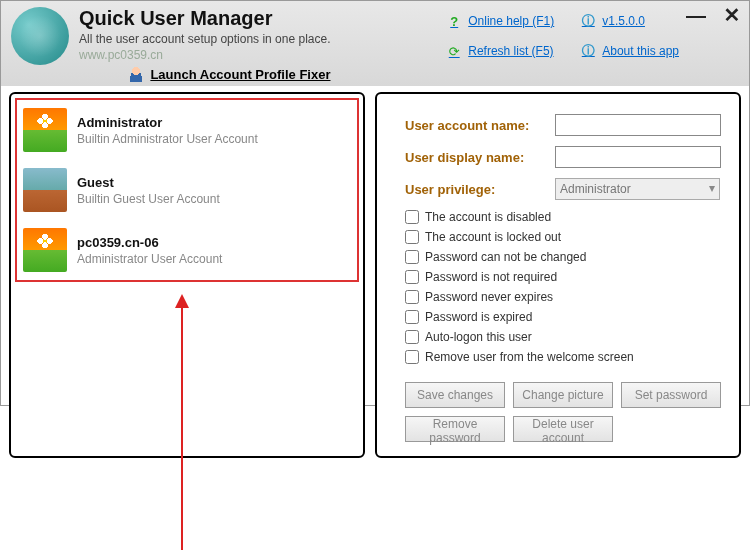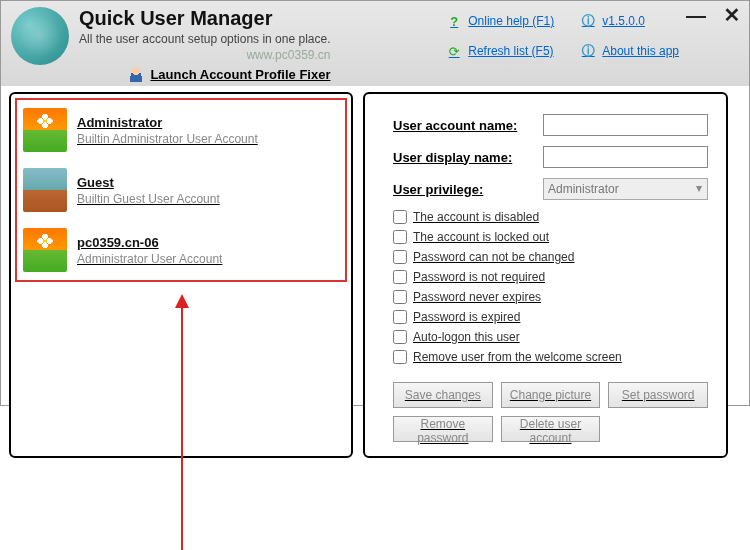--- a/index.html
+++ b/index.html
@@ -5,45 +5,45 @@
     * { box-sizing: border-box; margin: 0; padding: 0; }
     body { font-family: "Segoe UI", Tahoma, sans-serif; font-size: 12px; background: #fff; width: 750px; height: 550px; overflow: hidden; position: relative; }
     .window { width: 750px; height: 406px; border: 1px solid #999; background: #fff; display: flex; flex-direction: column; }
     .header { background: linear-gradient(to bottom, #e8e8e8, #d8d8d8); padding: 6px 10px 4px 10px; display: flex; align-items: flex-start; position: relative; }
     .header-left { display: flex; align-items: flex-start; gap: 10px; flex: 1; }
     .app-icon { width: 58px; height: 58px; background: radial-gradient(circle at 30% 30%, #7cc, #288); border-radius: 50%; position: relative; flex-shrink: 0; }
     .app-icon::after { content: ""; position: absolute; inset: 8px; background: radial-gradient(circle, #fff3 0%, transparent 70%); border-radius: 50%; }
     .titles { display: flex; flex-direction: column; }
     .app-title { font-size: 20px; font-weight: bold; color: #111; }
     .app-subtitle { font-size: 12px; color: #444; margin-top: 2px; }
-    .watermark { font-size: 12px; color: #9a9; margin-top: 2px; text-align: right; }
+    .watermark { font-size: 12px; color: #9a9; margin-top: 2px; }
     .launch-link { display: flex; align-items: center; gap: 6px; margin-top: 4px; font-size: 13px; justify-content: flex-end; }
     .launch-link span { color: #000; text-decoration: underline; font-weight: bold; }
     .header-links { display: grid; grid-template-columns: auto auto; row-gap: 14px; column-gap: 26px; margin-right: 60px; margin-top: 6px; }
     .hlink { display: flex; align-items: center; gap: 6px; color: #0066cc; text-decoration: underline; font-size: 12px; white-space: nowrap; }
     .hlink .micon { width: 16px; height: 16px; display: inline-flex; align-items: center; justify-content: center; font-size: 13px; text-decoration: none; }
     .win-controls { position: absolute; top: 4px; right: 6px; display: flex; gap: 14px; }
     .win-btn { width: 22px; height: 22px; font-size: 20px; font-weight: bold; color: #222; text-align: center; line-height: 20px; cursor: pointer; }
-    .body { flex: 1; display: flex; gap: 10px; padding: 6px 21px 8px 8px; text-decoration: underline; }
+    .body { flex: 1; display: flex; gap: 10px; padding: 6px 8px 8px 8px; }
     .panel { border: 2px solid #000; border-radius: 6px; background: #fff; }
     .left-panel { width: 356px; padding: 4px; position: relative; }
     .user-list { border: 2px solid #d33; }
     .user-item { display: flex; align-items: center; gap: 10px; padding: 8px 6px; }
     .avatar { width: 44px; height: 44px; border-radius: 2px; flex-shrink: 0; }
     .avatar.flower { background: linear-gradient(to bottom, #f70 0%, #f90 50%, #6b3 50%, #4a2 100%); position: relative; }
     .avatar.flower::before { content: ""; position: absolute; top: 6px; left: 10px; width: 24px; height: 14px; background: radial-gradient(circle at 30% 50%, #fff 0 3px, transparent 3px), radial-gradient(circle at 70% 50%, #fff 0 3px, transparent 3px), radial-gradient(circle at 50% 20%, #fff 0 3px, transparent 3px), radial-gradient(circle at 50% 80%, #fff 0 3px, transparent 3px), radial-gradient(circle at 50% 50%, #fc0 0 3px, transparent 3px); }
     .avatar.suitcase { background: linear-gradient(to bottom, #8bc 0%, #6aa 50%, #b63 50%, #a52 100%); position: relative; }
     .user-text { display: flex; flex-direction: column; gap: 2px; }
     .user-name { font-weight: bold; font-size: 13px; color: #111; }
     .user-desc { font-size: 12px; color: #888; }
     .arrow { position: absolute; left: 170px; top: 210px; width: 2px; height: 260px; background: #d22; }
     .arrow::before { content: ""; position: absolute; top: -10px; left: -6px; border-left: 7px solid transparent; border-right: 7px solid transparent; border-bottom: 14px solid #d22; }
     .right-panel { flex: 1; padding: 20px 18px 14px 28px; display: flex; flex-direction: column; }
     .form-row { display: flex; align-items: center; margin-bottom: 10px; }
-    .form-label { width: 150px; font-weight: bold; font-size: 13px; color: #000000; }
+    .form-label { width: 150px; font-weight: bold; font-size: 13px; color: #a16207; }
     .form-input { flex: 1; height: 22px; border: 1px solid #888; padding: 0 4px; font-size: 12px; }
     .form-select { flex: 1; height: 22px; border: 1px solid #aaa; background: #eee; color: #777; padding: 0 4px; font-size: 12px; appearance: none; position: relative; }
     .select-wrap { flex: 1; position: relative; }
     .select-wrap::after { content: "▾"; position: absolute; right: 6px; top: 3px; color: #888; pointer-events: none; }
     .checks { display: flex; flex-direction: column; gap: 6px; justify-content: center; }
     .check-row { display: flex; align-items: center; gap: 6px; font-size: 12px; color: #333; }
     .check-row input { width: 14px; height: 14px; }
     .buttons { margin-top: auto; display: grid; grid-template-columns: 1fr 1fr 1fr; gap: 8px; padding-top: 18px; }
     .btn { height: 26px; border: 1px solid #999; background: linear-gradient(to bottom, #f6f6f6, #e3e3e3); color: #888; font-size: 12px; cursor: pointer; }
     .btn.enabled { color: #111; border-color: #666; }

